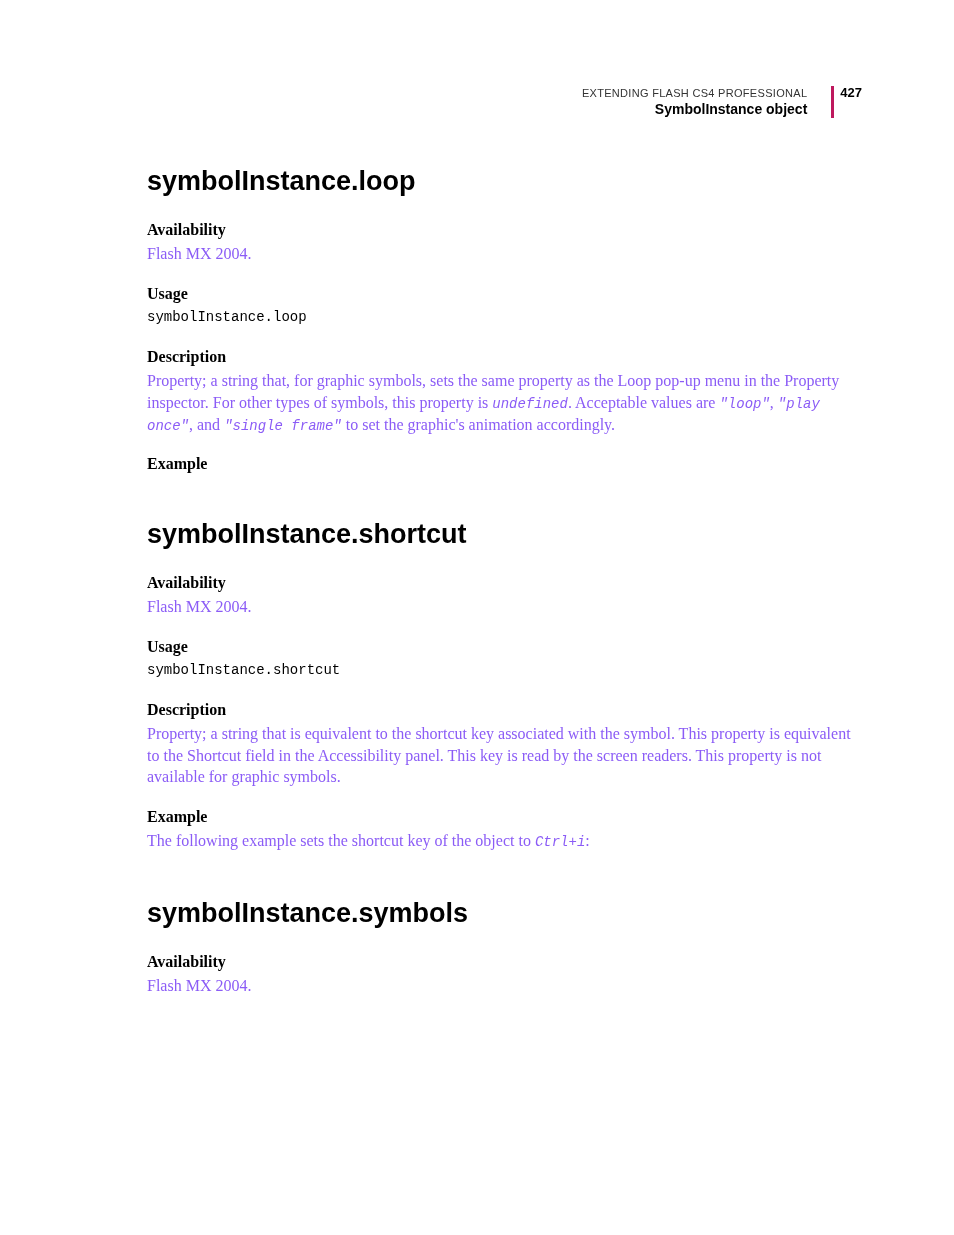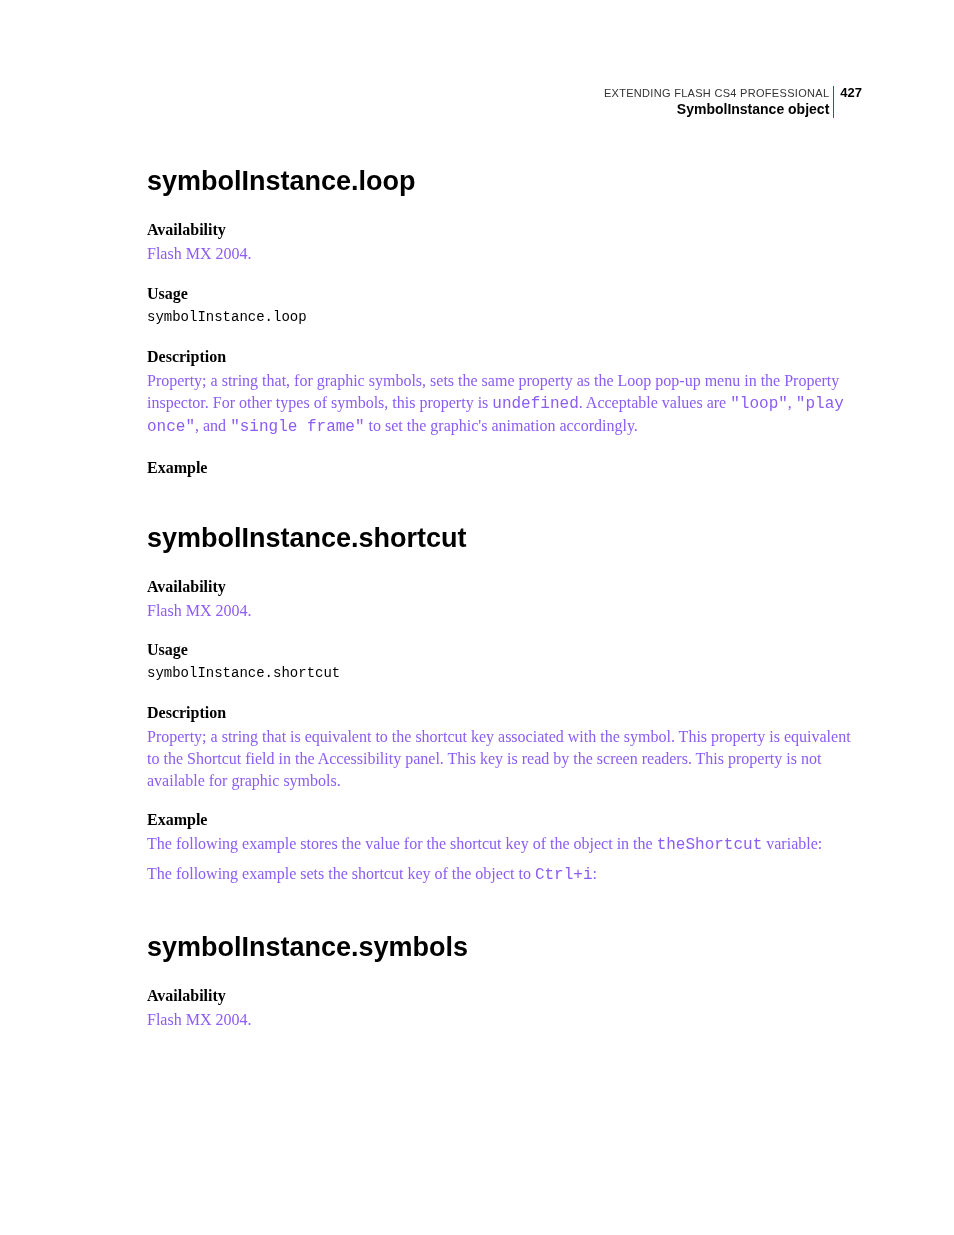--- a/index.html
+++ b/index.html
@@ -16,22 +16,22 @@
     box-sizing: border-box;
   }
   .header {
     display: flex;
     justify-content: flex-end;
     align-items: flex-start;
     margin-bottom: 48px;
   }
   .header-text {
     text-align: right;
-    padding-right: 4px;
-    border-right: 1px solid #be185d;
+    padding-right: 24px;
+    border-right: 3px solid #be185d;
     line-height: 1.3;
   }
   .header-doc {
     font-family: "Myriad Pro", "Helvetica Neue", Arial, sans-serif;
     font-size: 11px;
     letter-spacing: 0.3px;
     color: #333;
   }
   .header-section {
     font-family: Liberation Sans, sans-serif;
@@ -62,21 +62,22 @@
   p.body {
     font-family: "Minion Pro", "Times New Roman", Georgia, serif;
     font-size: 16px;
     line-height: 1.35;
     margin: 0 0 18px 0;
     color: #8b5cf6;
   }
   p.body.tight { margin-bottom: 6px; }
   .code {
     font-family: "Courier New", Courier, monospace;
-    font-size: 16px;
+    font-size: 14px;
+    font-style: italic;
   }
   pre.code-block {
     font-family: "Courier New", Courier, monospace;
     font-size: 14px;
     margin: 0 0 18px 0;
     white-space: pre-wrap;
     word-break: break-word;
     line-height: 1.5;
   }
   .section { margin-bottom: 46px; }
@@ -134,23 +135,20 @@
     </div>
 
     <div class="sub-block">
       <h3 class="sub">Description</h3>
       <p class="body">Property; a string that is equivalent to the shortcut key associated with the symbol. This property is equivalent to the Shortcut field in the Accessibility panel. This key is read by the screen readers. This property is not available for graphic symbols.</p>
     </div>
 
     <div class="sub-block">
       <h3 class="sub">Example</h3>
       <p class="body tight">
-        <span>The following example stores the value for the shortcut key of the object in the </span><span class="code">theShortcut</span><span> variable:</span>
-      </p>
-      <p class="body tight">
         <span>The following example sets the shortcut key of the object to </span><span class="code">Ctrl+i</span><span>:</span>
       </p>
     </div>
   </div>
 
   <div class="section">
     <h2 class="api-title">symbolInstance.symbols</h2>
     <div class="sub-block">
       <h3 class="sub">Availability</h3>
       <p class="body">Flash MX 2004.</p>

